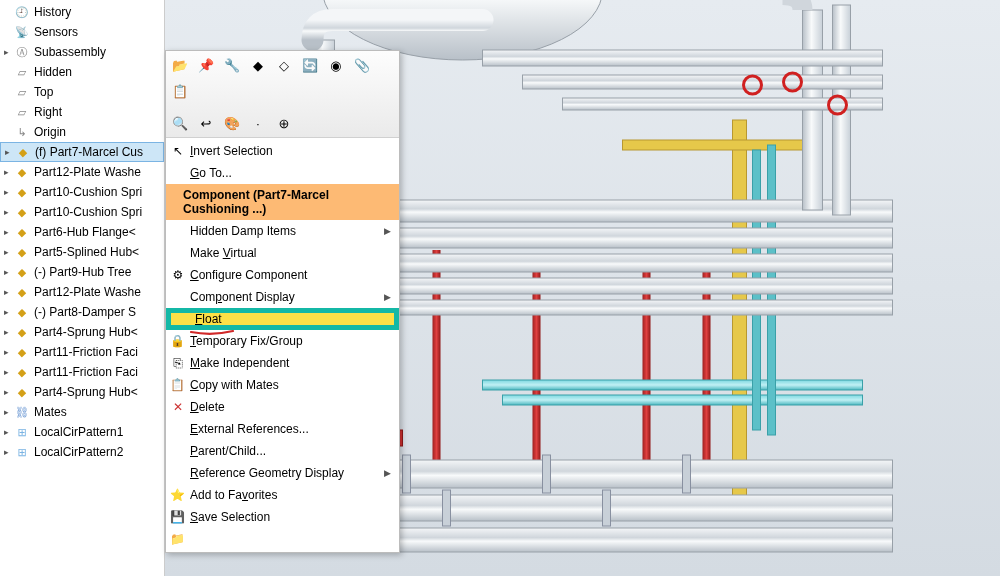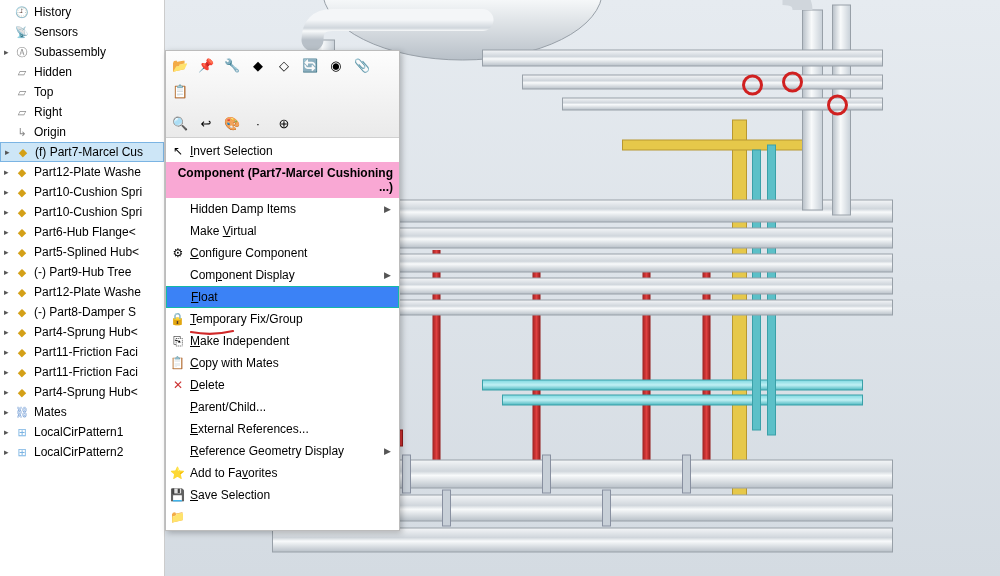--- a/index.html
+++ b/index.html
@@ -82,41 +82,40 @@
   .ctx-menu { padding: 2px 0; }
   .ctx-item {
     display: flex;
     align-items: center;
     height: 22px;
     padding: 0 8px 0 24px;
     position: relative;
     cursor: default;
   }
   .ctx-item.highlighted {
-    background: #3b82f6;
-    border: 1px solid #14b8a6;
+    background: #fde047;
+    border: 5px solid #14b8a6;
   }
   .ctx-item .micon {
     position: absolute;
     left: 4px;
     width: 16px; height: 16px;
     display: inline-flex;
     align-items: center; justify-content: center;
     font-size: 12px;
   }
   .ctx-item .submenu-arrow {
     margin-left: auto;
     font-size: 9px;
     color: #555;
   }
   .ctx-header {
     font-weight: bold;
-    padding: 4px 6px;
-    background: #f9a8d4;
-    text-align: right;
+    padding: 4px 17px;
+    background: #fdba74;
   }
 
   .annotation-underline {
     position: absolute;
     left: 189px;
     top: 329px;
     width: 46px;
     height: 8px;
     z-index: 20;
     pointer-events: none;
@@ -267,20 +266,24 @@
       <span class="ctx-tool">↩</span>
       <span class="ctx-tool">🎨</span>
       <span class="ctx-tool">·</span>
       <span class="ctx-tool">⊕</span>
     </div>
   <div class="ctx-menu">
       <div class="ctx-item">
         <span class="micon">↖</span>
         <span><u>I</u>nvert Selection</span>
       </div>
+      <div class="ctx-item">
+        <span class="micon"></span>
+        <span><u>G</u>o To...</span>
+      </div>
       <div class="ctx-header">Component (Part7-Marcel Cushioning ...)</div>
       <div class="ctx-item">
         <span class="micon"></span>
         <span>Hidden Damp Items</span>
         <span class="submenu-arrow">▶</span>
       </div>
       <div class="ctx-item">
         <span class="micon"></span>
         <span>Make <u>V</u>irtual</span>
       </div>
@@ -308,25 +311,25 @@
       <div class="ctx-item">
         <span class="micon">📋</span>
         <span><u>C</u>opy with Mates</span>
       </div>
       <div class="ctx-item">
         <span class="micon" style="color: rgb(204, 51, 51);">✕</span>
         <span><u>D</u>elete</span>
       </div>
       <div class="ctx-item">
         <span class="micon"></span>
+        <span><u>E</u>xternal References...</span>
+      </div>
+      <div class="ctx-item">
+        <span class="micon"></span>
         <span><u>P</u>arent/Child...</span>
-      </div>
-      <div class="ctx-item">
-        <span class="micon"></span>
-        <span><u>E</u>xternal References...</span>
       </div>
       <div class="ctx-item">
         <span class="micon"></span>
         <span><u>R</u>eference Geometry Display</span>
         <span class="submenu-arrow">▶</span>
       </div>
       <div class="ctx-item">
         <span class="micon">⭐</span>
         <span>Add to Fa<u>v</u>orites</span>
       </div>

